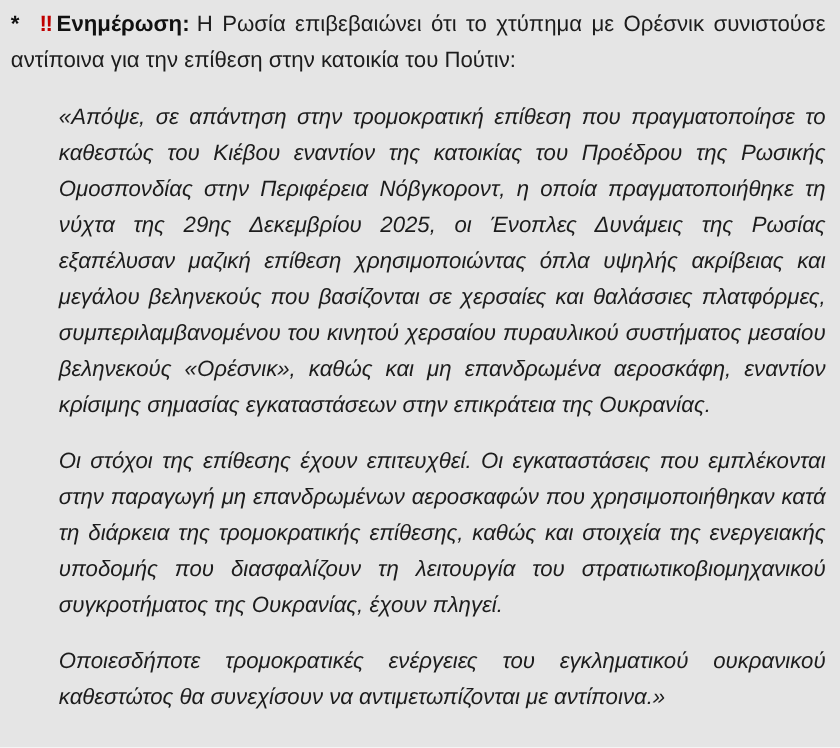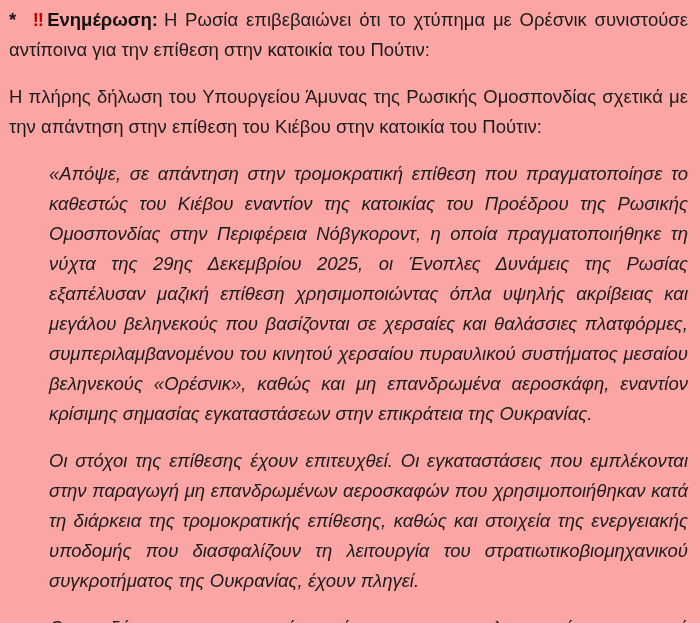--- a/index.html
+++ b/index.html
@@ -4,21 +4,21 @@
 <style>
   html, body {
     margin: 0;
     padding: 0;
     background: #ffffff;
   }
   .page {
     width: 700px;
     height: 623px;
     box-sizing: border-box;
-    background: #fca5a5;
+    background: #e5e5e5;
     padding: 5px 12px 0 9px;
     overflow: hidden;
     font-family: "Liberation Sans", "DejaVu Sans", sans-serif;
     color: #1c1c1c;
     font-size: 18.5px;
     line-height: 30px;
   }
   .para {
     margin: 0 0 17px 0;
     text-align: justify;
@@ -49,21 +49,20 @@
 </style>
 </head>
 <body>
 
 <div class="page">
 
   <p class="para">
     <span class="bullet">*</span><span class="alert-mark">‼</span><span class="alert-label">Ενημέρωση:</span><span>Η Ρωσία επιβεβαιώνει ότι το χτύπημα με Ορέσνικ συνιστούσε αντίποινα για την επίθεση στην κατοικία του Πούτιν:</span>
   </p>
 
-  <p class="para">Η πλήρης δήλωση του Υπουργείου Άμυνας της Ρωσικής Ομοσπονδίας σχετικά με την απάντηση στην επίθεση του Κιέβου στην κατοικία του Πούτιν:</p>
 
   <p class="para quote">«Απόψε, σε απάντηση στην τρομοκρατική επίθεση που πραγματοποίησε το καθεστώς του Κιέβου εναντίον της κατοικίας του Προέδρου της Ρωσικής Ομοσπονδίας στην Περιφέρεια Νόβγκοροντ, η οποία πραγματοποιήθηκε τη νύχτα της 29ης Δεκεμβρίου 2025, οι Ένοπλες Δυνάμεις της Ρωσίας εξαπέλυσαν μαζική επίθεση χρησιμοποιώντας όπλα υψηλής ακρίβειας και μεγάλου βεληνεκούς που βασίζονται σε χερσαίες και θαλάσσιες πλατφόρμες, συμπεριλαμβανομένου του κινητού χερσαίου πυραυλικού συστήματος μεσαίου βεληνεκούς «Ορέσνικ», καθώς και μη επανδρωμένα αεροσκάφη, εναντίον κρίσιμης σημασίας εγκαταστάσεων στην επικράτεια της Ουκρανίας.</p>
 
   <p class="para quote">Οι στόχοι της επίθεσης έχουν επιτευχθεί. Οι εγκαταστάσεις που εμπλέκονται στην παραγωγή μη επανδρωμένων αεροσκαφών που χρησιμοποιήθηκαν κατά τη διάρκεια της τρομοκρατικής επίθεσης, καθώς και στοιχεία της ενεργειακής υποδομής που διασφαλίζουν τη λειτουργία του στρατιωτικοβιομηχανικού συγκροτήματος της Ουκρανίας, έχουν πληγεί.</p>
 
   <p class="para quote">Οποιεσδήποτε τρομοκρατικές ενέργειες του εγκληματικού ουκρανικού καθεστώτος θα συνεχίσουν να αντιμετωπίζονται με αντίποινα.»</p>
 
 </div>
 
 </body></html>

